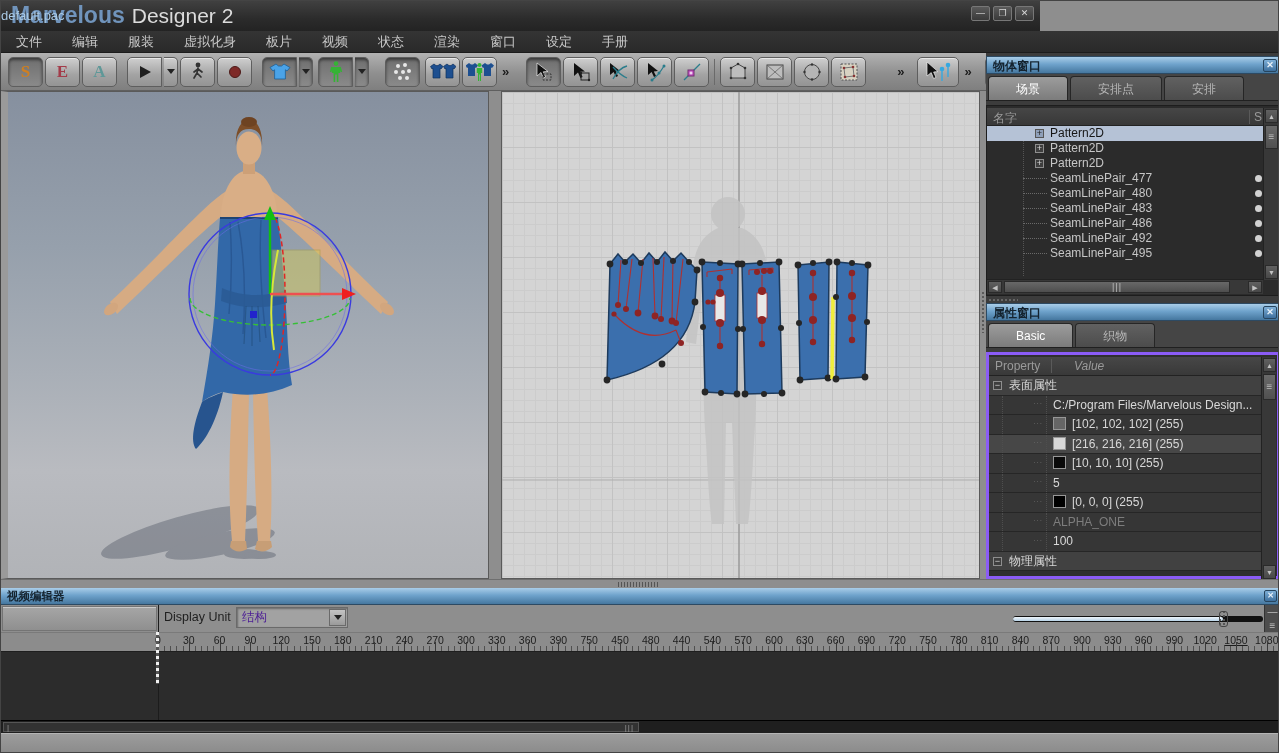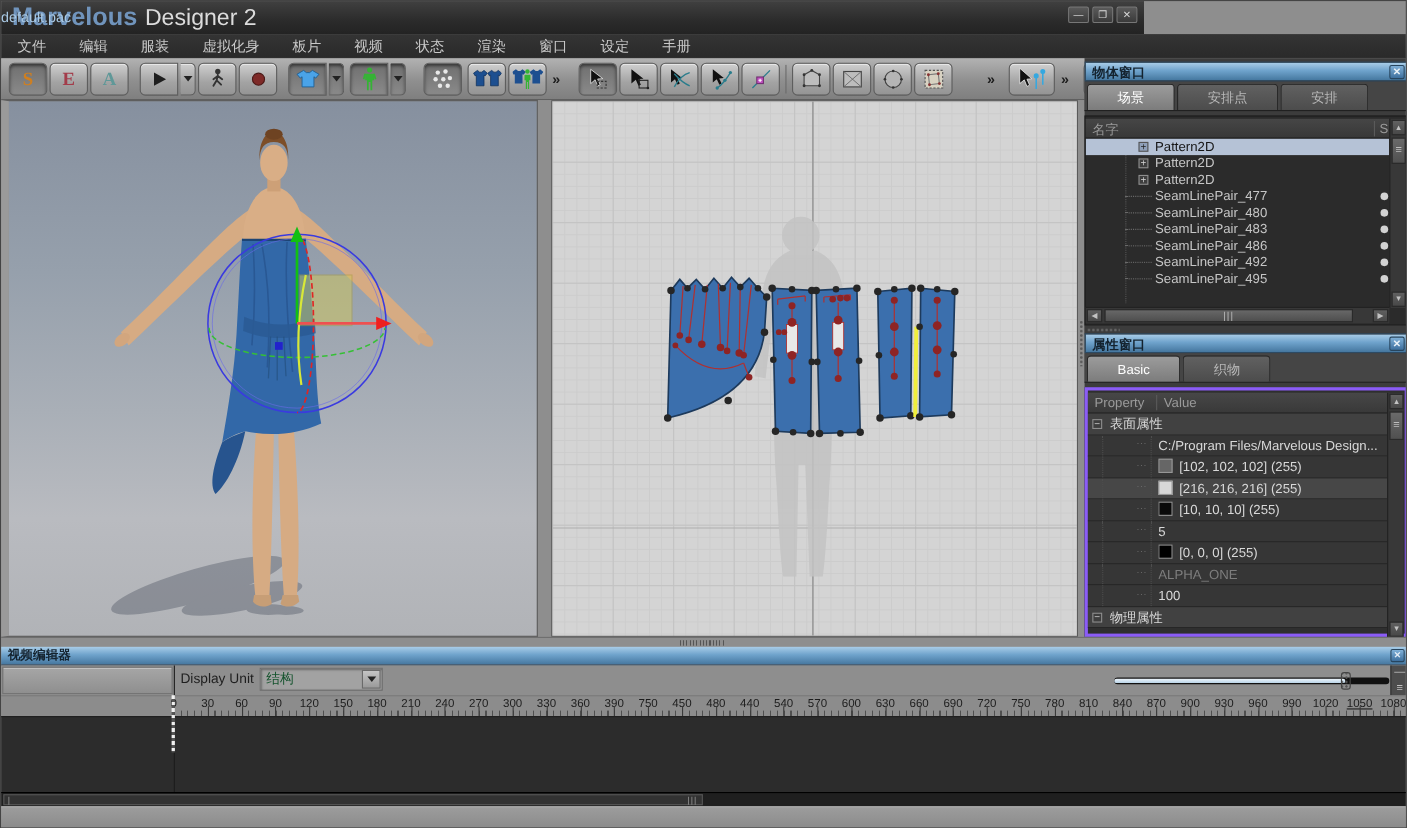--- a/index.html
+++ b/index.html
@@ -103,21 +103,21 @@
 
   .h-split2 { position:absolute; left:0; top:243px; width:294px; height:8px; background:#3c3c3c; }
   .h-split2 .grip { position:absolute; left:2px; top:2px; width:30px; height:4px;
     background-image:radial-gradient(#666 1px, transparent 1.3px); background-size:4px 4px; }
 
   .prop-window { position:absolute; left:0; top:250px; width:294px; height:276px; }
   .prop-grid { position:absolute; left:0; top:49px; width:294px; height:227px; background:#2f2f2f; border:3px solid #8b5cf6; }
   .prop-header { position:absolute; left:0; top:2px; width:274px; height:19px; background:linear-gradient(#474747,#393939);
     border-bottom:1px solid #222; color:#9a9a9a; font-size:12px; }
   .prop-header .ph-prop { position:absolute; left:6px; top:2px; }
-  .prop-header .ph-val { position:absolute; left:62px; top:2px; border-left:1px solid #5a5a5a; padding-left:6px; }
+  .prop-header .ph-val { position:absolute; left:62px; top:2px; border-left:1px solid #5a5a5a; padding-left:22px;font-style:italic; }
   .prop-rows { position:absolute; left:0; top:21px; width:274px; }
   .prop-row { position:relative; height:19.5px; line-height:19px; font-size:12px; color:#d8d8d8;
     background:#363636; border-bottom:1px solid #262626; }
   .prop-row.group { background:#414141; }
   .prop-row.highlight { background:#474747; }
   .prop-row .g-box { position:absolute; left:4px; top:5px; width:9px; height:9px; background:#3e3e3e; border:1px solid #8e8e8e;
     color:#d5d5d5; font-size:9px; line-height:7px; text-align:center; }
   .prop-row .g-label { position:absolute; left:20px; }
   .prop-row .c1 { position:absolute; left:0; top:0; width:14px; height:100%; border-right:1px dotted #4e4e4e; }
   .prop-row .c2 { position:absolute; left:14px; top:0; width:44px; height:100%; border-right:1px dotted #4e4e4e; }
@@ -135,21 +135,21 @@
   .ve-title { position:absolute; left:0; top:0; width:1279px; height:17px;
     background:linear-gradient(#a9cde8,#6fa3cc 45%,#45779f); color:#14232f; font-size:11.5px; font-weight:bold;
     line-height:17px; padding-left:6px; border-bottom:1px solid #2d4a63; }
   .ve-close { position:absolute; right:3px; top:2px; width:13px; height:12px; background:linear-gradient(#7fb0d8,#3d6f9d);
     border:1px solid #27455e; border-radius:2px; color:#e8f0f8; font-size:8px; line-height:10px; text-align:center; }
   .ve-controls { position:absolute; left:0; top:17px; width:1279px; height:27px; background:#8e8e8e; }
   .ve-leftpanel { position:absolute; left:1px; top:1px; width:155px; height:25px;
     background:linear-gradient(#a6a6a6,#8f8f8f); border:1px solid #747474; box-shadow:inset 0 1px 0 rgba(255,255,255,.4); }
   .ve-du-label { position:absolute; left:163px; top:5px; font-size:12.5px; color:#1e1e1e; }
   .ve-dropdown { position:absolute; left:235px; top:2px; width:112px; height:21px; background:#a2a2a2;
-    border:1px solid #6a6a6a; box-shadow:inset 1px 1px 2px rgba(0,0,0,.35); font-size:12.5px; color:#14532d; line-height:19px; padding-left:5px; }
+    border:1px solid #6a6a6a; box-shadow:inset 1px 1px 2px rgba(0,0,0,.35); font-size:12.5px; color:#4c1d95; line-height:19px; padding-left:5px; }
   .ve-dd-btn { position:absolute; right:1px; top:1px; width:17px; height:17px; background:linear-gradient(#c4c4c4,#9a9a9a);
     border:1px solid #6a6a6a; display:flex; align-items:center; justify-content:center; }
   .ve-dd-btn b { width:0; height:0; border-left:4px solid transparent; border-right:4px solid transparent; border-top:5px solid #222; }
   .ve-zoom { position:absolute; left:1012px; top:11px; width:250px; height:6px; background:#111; border-radius:3px; }
   .ve-zoom .fill { position:absolute; left:0; top:1px; width:210px; height:4px; background:linear-gradient(#eef5fb,#b9d4e8); border-radius:2px; }
   .ve-zoom .handle { position:absolute; left:206px; top:-5px; width:9px; height:16px; background:linear-gradient(#b5b5b5,#8a8a8a);
     border:1px solid #444; border-radius:3px;
     background-image:radial-gradient(#555 1px, transparent 1.2px); background-size:4px 4px; background-position:2px 2px; }
   .ve-rightstrip { position:absolute; left:1263px; top:17px; width:16px; height:46px; background:#4d4d4d; border-left:1px solid #333;
     color:#c0c0c0; font-size:10px; text-align:center; line-height:14px; }

